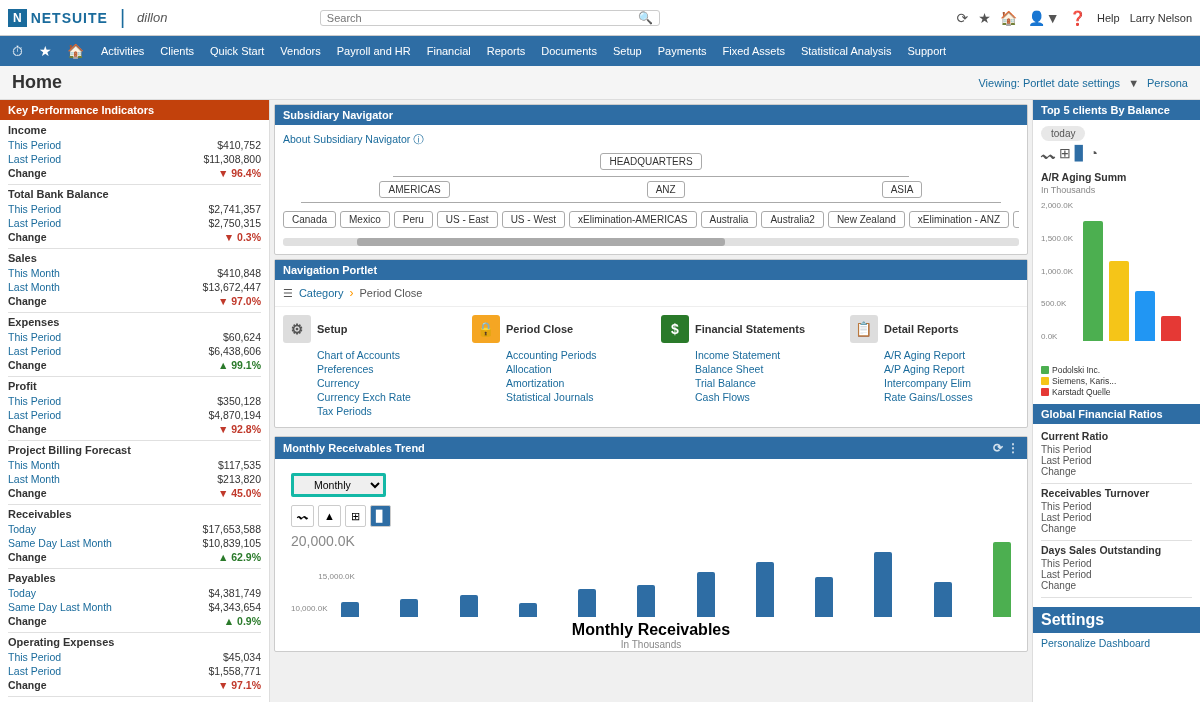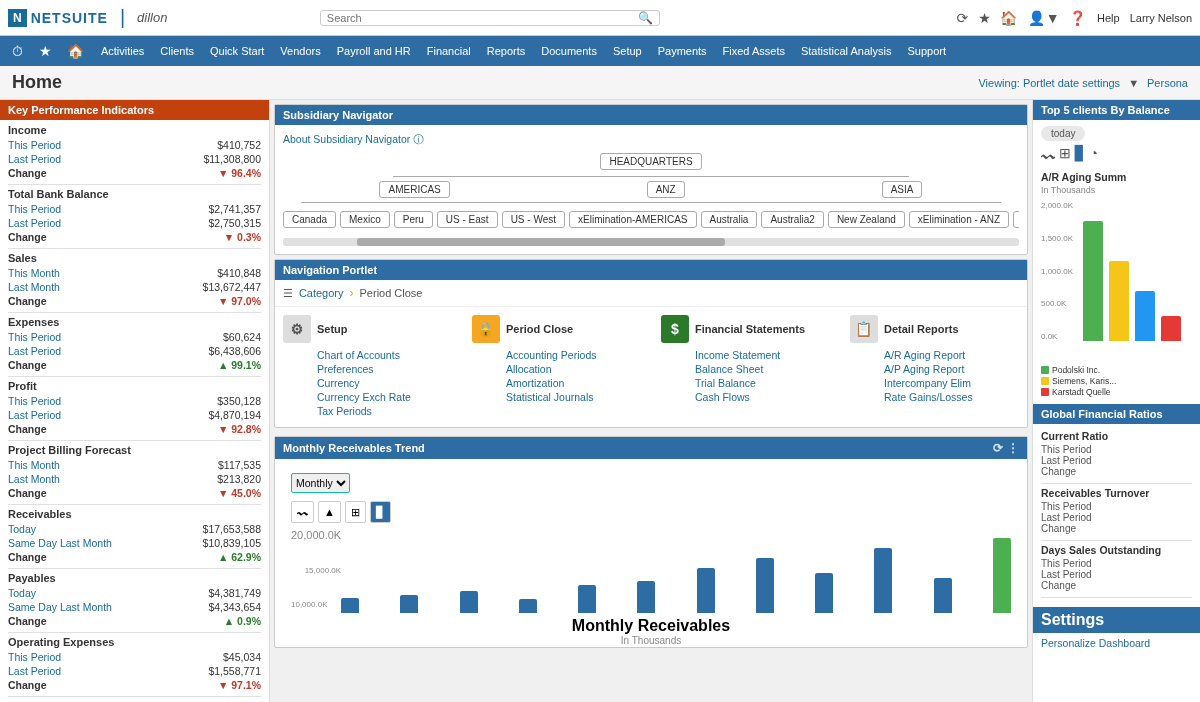--- a/index.html
+++ b/index.html
@@ -67,21 +67,21 @@
     .breadcrumb-link { color: #1a6b9c; cursor: pointer; }
     .nav-portlet-cols { display: flex; padding: 8px; gap: 20px; }
     .nav-col { flex: 1; }
     .nav-col-header { font-weight: bold; color: #333; font-size: 11px; margin-bottom: 6px; display: flex; align-items: center; gap: 6px; }
     .nav-col-icon { width: 28px; height: 28px; display: inline-flex; align-items: center; justify-content: center; border-radius: 3px; font-size: 16px; }
     .nav-col-links { margin-left: 34px; }
     .nav-col-link { color: #1a6b9c; font-size: 10.5px; display: block; margin-bottom: 2px; cursor: pointer; }
 
     
     .trend-controls { display: flex; align-items: center; gap: 6px; padding: 6px 8px; }
-    .trend-select { border: 1px solid #14b8a6; border-radius: 2px; padding: 2px 0; font-size: 10.5px; }
+    .trend-select { border: 3px solid #14b8a6; border-radius: 2px; padding: 2px 16px; font-size: 10.5px; }
     .chart-icon-btn { border: 1px solid #ccc; background: #fff; padding: 2px 5px; font-size: 11px; cursor: pointer; border-radius: 2px; }
     .chart-icon-btn.active { background: #2e6da4; color: #fff; }
     .chart-title { font-weight: bold; font-size: 16px; color: #000000; }
     .chart-subtitle { font-size: 10px; color: #888; }
 
     
     .right-panel { width: 168px; background: #fff; border-left: 1px solid #ddd; overflow-y: auto; flex-shrink: 0; }
     .right-portlet-header { background: #2e6da4; color: #fff; padding: 4px 8px; font-size: 11px; font-weight: bold; }
     .right-portlet-body { padding: 6px 8px; }
 
@@ -456,21 +456,21 @@
               <div style="width: 18px; height: 28px; background: rgb(46, 109, 164); border-radius: 2px 2px 0px 0px; flex-shrink: 0;"></div>
               <div style="width: 18px; height: 32px; background: rgb(46, 109, 164); border-radius: 2px 2px 0px 0px; flex-shrink: 0;"></div>
               <div style="width: 18px; height: 45px; background: rgb(46, 109, 164); border-radius: 2px 2px 0px 0px; flex-shrink: 0;"></div>
               <div style="width: 18px; height: 55px; background: rgb(46, 109, 164); border-radius: 2px 2px 0px 0px; flex-shrink: 0;"></div>
               <div style="width: 18px; height: 40px; background: rgb(46, 109, 164); border-radius: 2px 2px 0px 0px; flex-shrink: 0;"></div>
               <div style="width: 18px; height: 65px; background: rgb(46, 109, 164); border-radius: 2px 2px 0px 0px; flex-shrink: 0;"></div>
               <div style="width: 18px; height: 35px; background: rgb(46, 109, 164); border-radius: 2px 2px 0px 0px; flex-shrink: 0;"></div>
               <div style="width: 18px; height: 75px; background: rgb(76, 175, 80); border-radius: 2px 2px 0px 0px; flex-shrink: 0;"></div>
             </div>
           <div style="position:absolute;left:8px;top:0;display:flex;flex-direction:column;justify-content:space-between;height:80px;">
-            <span style="font-size:11px;color:#888;">20,000.0K</span>
+            <span style="font-size:14px;color:#888;">20,000.0K</span>
             <span style="font-size:8px;color:#888;text-align:right;">15,000.0K</span>
             <span style="font-size:8px;color:#888;">10,000.0K</span>
           </div>
           <div style="text-align:center;margin-top:4px;">
             <div class="chart-title">Monthly Receivables</div>
             <div class="chart-subtitle">In Thousands</div>
           </div>
         </div>
       </div>
     </div>

